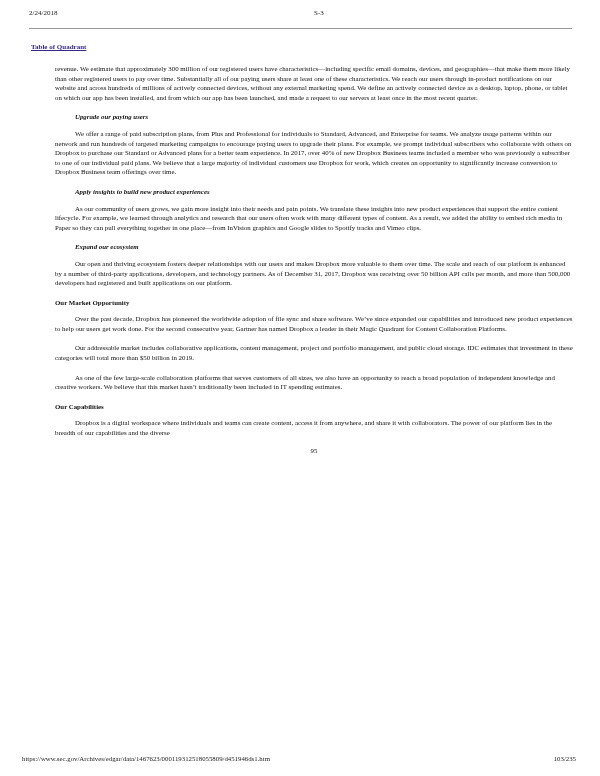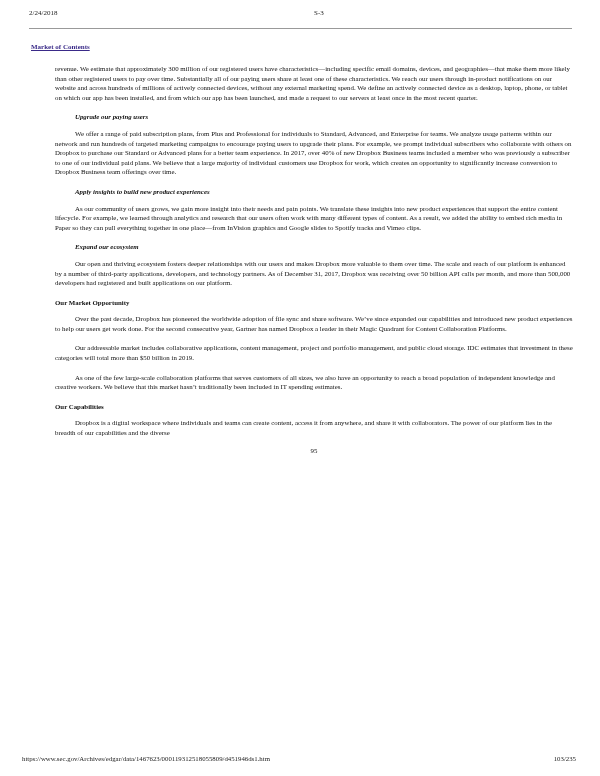--- a/index.html
+++ b/index.html
@@ -43,21 +43,21 @@
   </style>
 </head>
 <body>
 
 <div class="hdr">
   <span class="date">2/24/2018</span>
   <span class="title">S-3</span>
 </div>
 <div class="rule"></div>
 
-<a class="toc">Market of Contents</a>
+<a class="toc">Table of Quadrant</a>
 
 <div class="content">
   <p>revenue. We estimate that approximately 300 million of our registered users have characteristics—including specific email domains, devices, and geographies—that make them more likely than other registered users to pay over time. Substantially all of our paying users share at least one of these characteristics. We reach our users through in-product notifications on our website and across hundreds of millions of actively connected devices, without any external marketing spend. We define an actively connected device as a desktop, laptop, phone, or tablet on which our app has been installed, and from which our app has been launched, and made a request to our servers at least once in the most recent quarter.</p>
 
   <p class="sub-h">Upgrade our paying users</p>
   <p class="indent">We offer a range of paid subscription plans, from Plus and Professional for individuals to Standard, Advanced, and Enterprise for teams. We analyze usage patterns within our network and run hundreds of targeted marketing campaigns to encourage paying users to upgrade their plans. For example, we prompt individual subscribers who collaborate with others on Dropbox to purchase our Standard or Advanced plans for a better team experience. In 2017, over 40% of new Dropbox Business teams included a member who was previously a subscriber to one of our individual paid plans. We believe that a large majority of individual customers use Dropbox for work, which creates an opportunity to significantly increase conversion to Dropbox Business team offerings over time.</p>
 
   <p class="sub-h">Apply insights to build new product experiences</p>
   <p class="indent">As our community of users grows, we gain more insight into their needs and pain points. We translate these insights into new product experiences that support the entire content lifecycle. For example, we learned through analytics and research that our users often work with many different types of content. As a result, we added the ability to embed rich media in Paper so they can pull everything together in one place—from InVision graphics and Google slides to Spotify tracks and Vimeo clips.</p>
 

